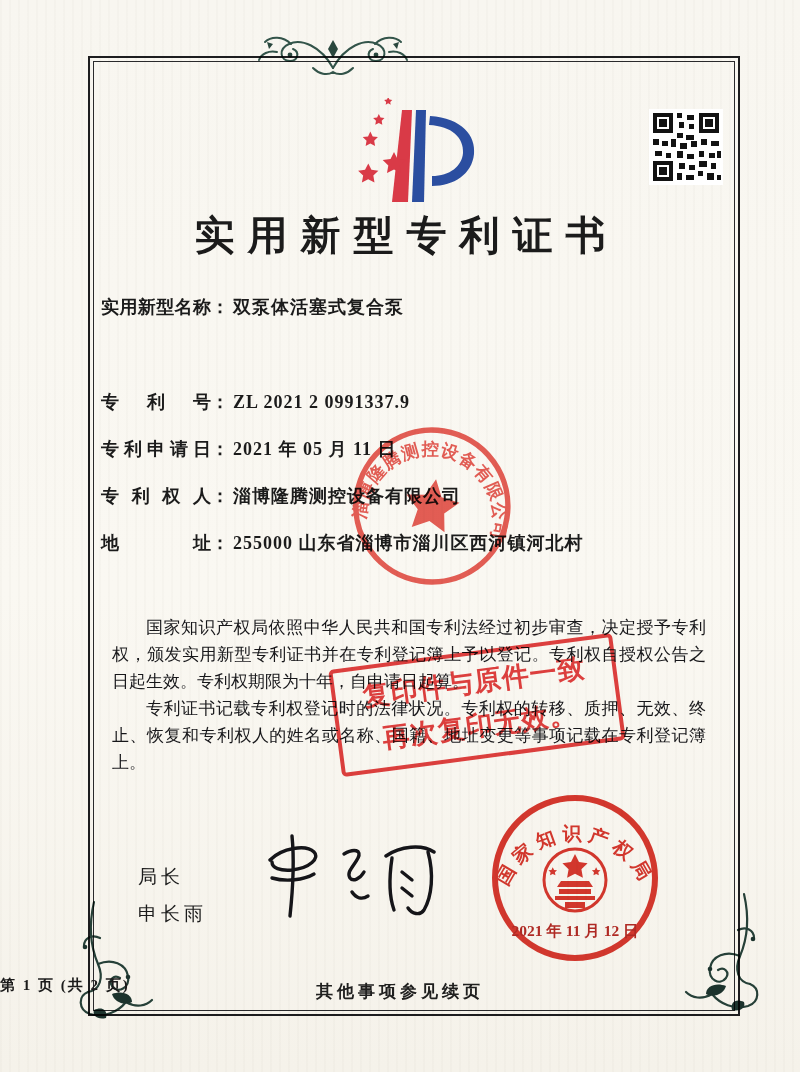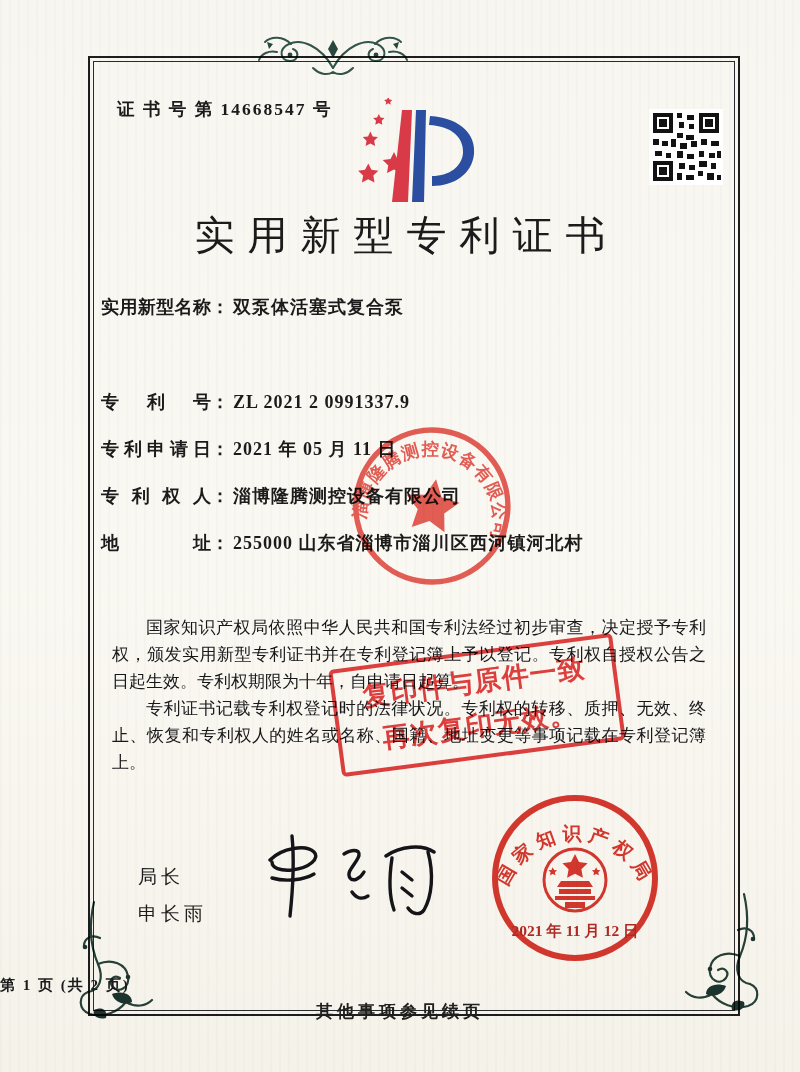--- a/index.html
+++ b/index.html
@@ -20,35 +20,35 @@
     position:absolute;left:88px;top:56px;width:648px;height:956px;
     border:2.5px solid #1d1d1f;
   }
   .frame-inner{
     position:absolute;inset:3px;border:1px solid #2a2a2c;
   }
   .abs{position:absolute;}
   .cert-no{left:117px;top:97px;font-size:17.5px;font-weight:600;letter-spacing:2px;}
   .title{
     left:0;top:208px;width:800px;text-align:center;
-    font-size:40px;font-weight:400;letter-spacing:13px;text-indent:13px;
+    font-size:40px;font-weight:700;letter-spacing:13px;text-indent:13px;
   }
   .field-row{left:101px;font-size:18px;font-weight:700;white-space:nowrap;}
   .f-label{display:inline-block;width:110px;text-align:justify;text-align-last:justify;}
   .f-colon{display:inline-block;margin-right:4px;}
   .f-value{letter-spacing:1px;}
   .field-extra{position:absolute;left:338px;top:0;}
   .body-text{
     left:112px;top:614px;width:594px;
     font-size:17px;line-height:27px;text-align:justify;color:#17171a;
   }
   .body-text p{margin:0;text-indent:2em;}
   .director{left:138px;font-size:19px;font-weight:400;letter-spacing:4px;}
   .page-num{left:0;top:976px;width:800px;text-align:left;font-size:15px;font-weight:600;letter-spacing:2px;}
-  .cont-note{left:0;top:1000px;width:800px;text-align:center;font-size:17px;font-weight:600;letter-spacing:4px;color:#20201f;}
+  .cont-note{left:0;top:980px;width:800px;text-align:center;font-size:17px;font-weight:600;letter-spacing:4px;color:#20201f;}
   
   .copy-stamp{
     left:334px;top:651px;width:258px;
     transform:rotate(-7.5deg);
     border:4px solid #e03232;border-radius:5px;
     padding:5px 10px 7px;
     text-align:center;color:#e03232;
     font-size:27px;font-weight:800;letter-spacing:1px;line-height:44px;
     mix-blend-mode:multiply;opacity:.93;white-space:nowrap;
   }
@@ -107,21 +107,20 @@
       <path d="M54 38 C62 34 70 38 70 46"></path>
     </g>
     <g fill="#1d3530">
       <path d="M42 94 C32 90 22 94 22 102 C30 106 40 102 42 94 z"></path>
       <path d="M60 110 C52 106 46 110 48 118 C56 120 62 116 60 110 z"></path>
       <circle cx="69" cy="47" r="2.3"></circle>
         <circle cx="26" cy="77" r="2.3"></circle>
     </g>
   </svg>
 
-  <div class="abs cert-no">证 书 号 第 14668547 号</div>
 
   <svg class="abs" style="left:334px;top:98px;" width="154" height="110" viewBox="0 0 154 110">
     <g fill="#d93a47">
       <path d="M68 12 L78 12 L74 104 L58 104 Z"></path>
       <path d="M46 30 l3.5 7 7.8 1 -5.6 5.4 1.3 7.7 -7 -3.7 -7 3.7 1.3 -7.7 -5.6 -5.4 7.8 -1 z" transform="translate(14,24)"></path>
       <path d="M46 30 l3 6 6.6 .9 -4.8 4.6 1.1 6.6 -6 -3.1 -6 3.1 1.2 -6.6 -4.8 -4.6 6.6 -.9 z" transform="translate(-14,34) scale(1.05)"></path>
       <path d="M46 30 l2.6 5.2 5.7 .8 -4.1 4 1 5.7 -5.2 -2.7 -5.1 2.7 1 -5.7 -4.2 -4 5.8 -.8 z" transform="translate(-6,6) scale(.92)"></path>
       <path d="M46 30 l2.2 4.4 4.9 .7 -3.5 3.4 .8 4.9 -4.4 -2.3 -4.4 2.3 .9 -4.9 -3.6 -3.4 5 -.7 z" transform="translate(8,-8) scale(.8)"></path>
       <path d="M46 30 l1.8 3.6 4 .6 -2.9 2.8 .7 4 -3.6 -1.9 -3.6 1.9 .7 -4 -2.9 -2.8 4 -.6 z" transform="translate(22,-22) scale(.7)"></path>
     </g>

